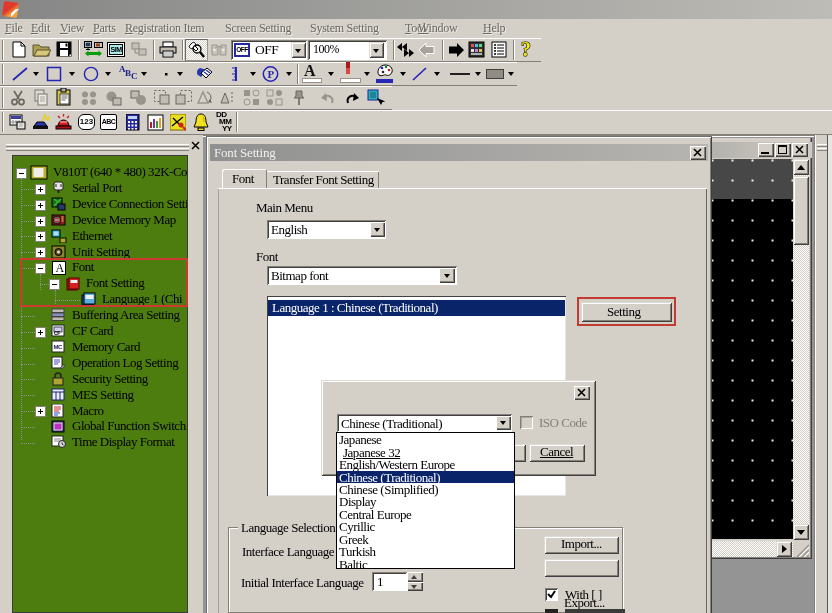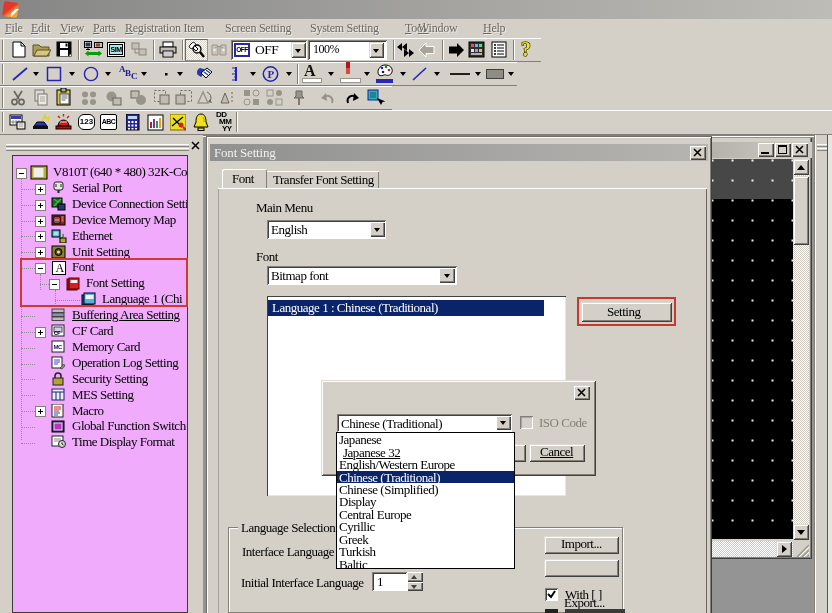--- a/index.html
+++ b/index.html
@@ -395,21 +395,21 @@
     <div style="left:3px;top:9px;width:10px;height:3px;box-shadow:inset 0 1px 0 #fff, inset 0 -1px 0 #8a867e;"></div>
     <div style="left:3px;top:13px;width:10px;height:3px;box-shadow:inset 0 1px 0 #fff, inset 0 -1px 0 #8a867e;"></div>
   </div>
 
   <div id="tree" style="left:0;top:0;width:203px;height:478px;background:#d4d0c8;">
  <div style="left:6px;top:9px;width:183px;height:3px;box-shadow:inset 0 1px 0 #fff, inset 0 -1px 0 #8a867e;"></div>
  <div style="left:6px;top:13px;width:183px;height:3px;box-shadow:inset 0 1px 0 #fff, inset 0 -1px 0 #8a867e;"></div>
  <svg style="left:191px;top:6px" width="9" height="9">
           <path d="M1 1l7 7M8 1L1 8" stroke="#000" stroke-width="1.5"></path>
         </svg>
- <div id="treebox" style="left:12px;top:20px;width:176px;height:458px;background:#f0abfc;border:1px solid #3a3a3a;overflow:hidden;">
+ <div id="treebox" style="left:12px;top:20px;width:176px;height:458px;background:#4d7c0f;border:1px solid #3a3a3a;overflow:hidden;">
  <div style="left:8px;top:22px;width:1px;height:262px;border-left:1px dotted #909090;"></div>
  <div style="left:8px;top:32.7px;width:14px;height:1px;border-top:1px dotted #909090;"></div>
  <div style="left:8px;top:48.6px;width:14px;height:1px;border-top:1px dotted #909090;"></div>
  <div style="left:8px;top:64.5px;width:14px;height:1px;border-top:1px dotted #909090;"></div>
  <div style="left:8px;top:80.4px;width:14px;height:1px;border-top:1px dotted #909090;"></div>
  <div style="left:8px;top:96.2px;width:14px;height:1px;border-top:1px dotted #909090;"></div>
  <div style="left:8px;top:112.1px;width:14px;height:1px;border-top:1px dotted #909090;"></div>
  <div style="left:8px;top:159.8px;width:14px;height:1px;border-top:1px dotted #909090;"></div>
  <div style="left:8px;top:175.7px;width:14px;height:1px;border-top:1px dotted #909090;"></div>
  <div style="left:8px;top:191.6px;width:14px;height:1px;border-top:1px dotted #909090;"></div>
@@ -497,21 +497,21 @@
             <rect x="2" y="3" width="11" height="10" fill="#2858a8" stroke="#000"></rect>
             <rect x="4" y="1" width="11" height="11" fill="#58b0e0" stroke="#000"></rect>
             <rect x="5.5" y="3" width="8" height="4" fill="#f0f0f0"></rect>
           </svg>
  <div style="left:89px;top:135.2px;white-space:nowrap;">Language 1 (Chi</div>
  <svg style="left:38px;top:152.3px" width="16" height="14">
             <rect x="1" y="1" width="12" height="3.5" fill="#c0bcb4" stroke="#444"></rect>
             <rect x="1" y="5" width="12" height="3.5" fill="#8890c0" stroke="#444"></rect>
             <rect x="1" y="9" width="12" height="3.5" fill="#c0bcb4" stroke="#444"></rect>
           </svg>
- <div style="left:59px;top:151.1px;white-space:nowrap;text-decoration:underline;">Buffering Area Setting</div>
+ <div style="left:59px;top:151.1px;white-space:nowrap;">Buffering Area Setting</div>
  <div style="left:22px;top:170.7px;width:11px;height:11px;background:#fff;border:1px solid #848078;"></div>
  <div style="left:25px;top:175.7px;width:5px;height:1px;background:#000;"></div>
  <div style="left:27px;top:173.7px;width:1px;height:5px;background:#000;"></div>
  <svg style="left:38px;top:168.2px" width="15" height="14">
             <rect x="1" y="1" width="12" height="11" fill="#fff" stroke="#222"></rect>
             <rect x="3" y="3" width="8" height="5" fill="#d0d0e8" stroke="#446"></rect>
             <text x="3" y="11" font-size="5" font-weight="bold" font-family="Liberation Sans" fill="#000">CF</text>
           </svg>
  <div style="left:59px;top:167.0px;white-space:nowrap;">CF Card</div>
  <svg style="left:38px;top:184.1px" width="15" height="14">
@@ -584,21 +584,21 @@
       <div style="left:53px;top:34px;">English</div>
       <div class="raised" style="left:152px;top:34px;width:15px;height:15px;"></div>
           <div class="dd" style="left:156px;top:40px;"></div>
       <div style="left:38px;top:61px;">Font</div>
       <div class="sunk" style="left:49px;top:78px;width:190px;height:19px;"></div>
       <div style="left:53px;top:80px;">Bitmap font</div>
       <div class="raised" style="left:221px;top:80px;width:16px;height:15px;"></div>
           <div class="dd" style="left:226px;top:86px;"></div>
 
       <div style="left:49px;top:108px;width:299px;height:200px;background:#fff;box-shadow:inset 1px 1px 0 #404040, inset -1px -1px 0 #e8e6e0;"></div>
-      <div style="left:50px;top:112px;width:276px;height:16px;background:#0a246a;color:#fff;">
+      <div style="left:50px;top:112px;width:297px;height:16px;background:#0a246a;color:#fff;">
             <span style="left:4px;top:0px;">Language 1 : Chinese (Traditional)</span>
           </div>
 
       <div class="raised2" style="left:363px;top:114px;width:91px;height:20px;text-align:center;">
             <span style="left:26px;top:2px;">Setting</span>
           </div>
       <div style="left:359px;top:109px;width:99px;height:29px;border:2px solid #c23a30;"></div>
 
       <div style="left:10px;top:339px;width:395px;height:86px;border:1px solid #848078;box-shadow:inset 1px 1px 0 #fff, 1px 1px 0 #fff;"></div>
       <div style="left:20px;top:332px;background:#d4d0c8;padding:0 3px;">Language Selection</div>

